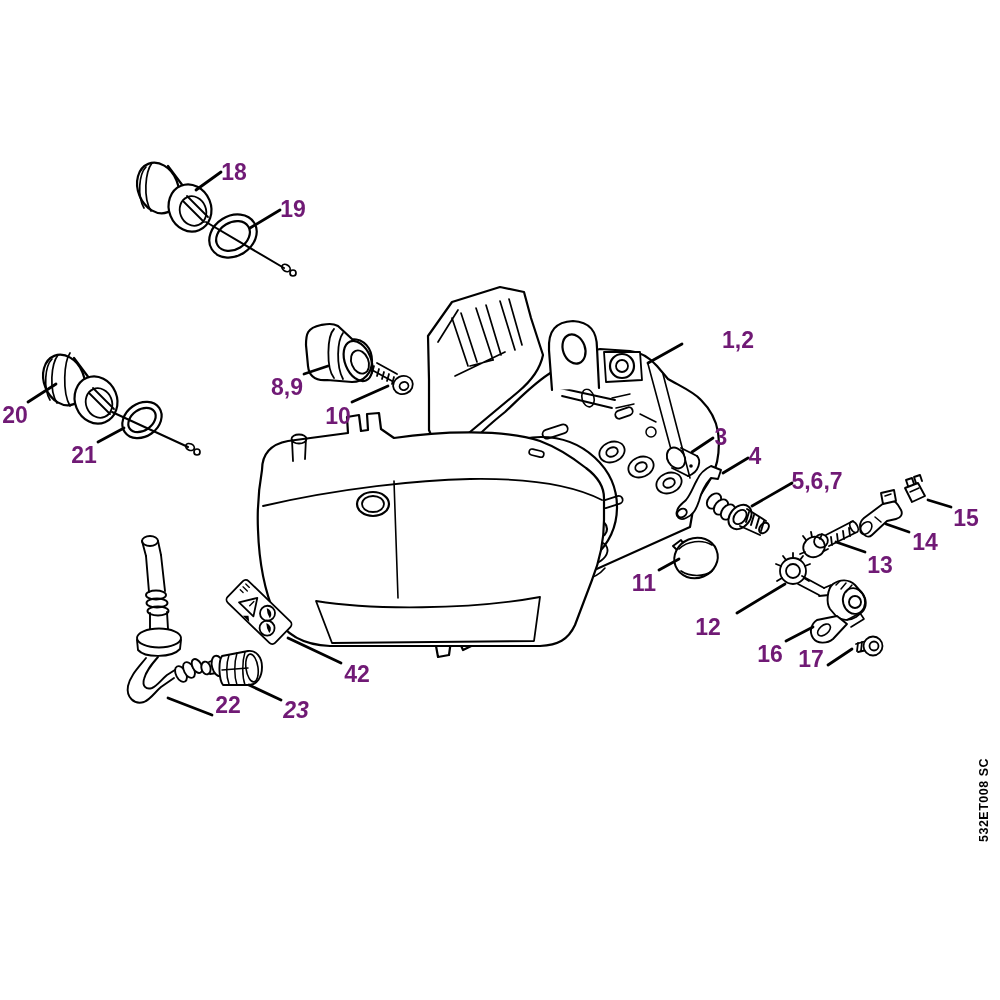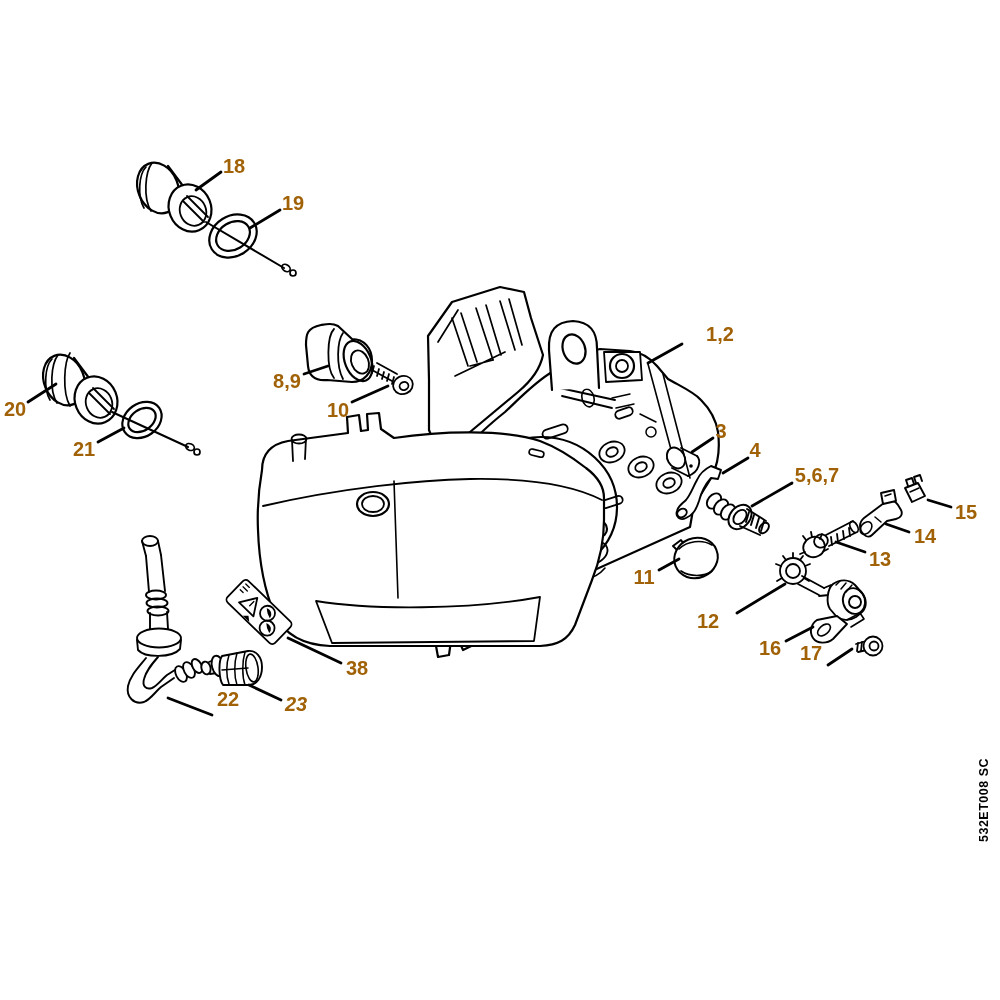--- a/index.html
+++ b/index.html
@@ -8,25 +8,26 @@
     width:1000px;height:1000px;
     background:#ffffff;
     font-family:"Liberation Sans", sans-serif;
     overflow:hidden;
   }
   #artwork{position:absolute;left:0;top:0;}
   .callout{
     position:absolute;
     transform:translate(-50%,-50%);
     font-weight:bold;
-    font-size:20px;
+    font-size:23px;
     letter-spacing:0px;
-    color:#a16207;
+    color:#701a75;
     white-space:nowrap;
     user-select:none;
+    margin-top:6px;
   }
   .doc-code{
     position:absolute;
     transform:translate(-50%,-50%) rotate(-90deg);
     font-size:12.5px;
     font-weight:bold;
     color:#000;
     white-space:nowrap;
     letter-spacing:0.5px;
   }
@@ -332,32 +333,32 @@
     <line x1="341" y1="663" x2="288" y2="638"></line>
     <line x1="281" y1="700" x2="249" y2="685"></line>
     <line x1="212" y1="715" x2="168" y2="698"></line>
   </g>
 </svg>
 
   <div class="callout" style="left:234px;top:166px;">18</div>
   <div class="callout" style="left:293px;top:203px;">19</div>
   <div class="callout" style="left:287px;top:381px;">8,9</div>
   <div class="callout" style="left:338px;top:410px;">10</div>
-  <div class="callout" style="left:720px;top:334px;">1,2</div>
+  <div class="callout" style="left:738px;top:334px;">1,2</div>
   <div class="callout" style="left:15px;top:409px;">20</div>
   <div class="callout" style="left:84px;top:449px;">21</div>
   <div class="callout" style="left:721px;top:431px;">3</div>
   <div class="callout" style="left:755px;top:450px;">4</div>
   <div class="callout" style="left:817px;top:475px;text-align:center;">5,6,7</div>
   <div class="callout" style="left:966px;top:512px;">15</div>
   <div class="callout" style="left:925px;top:536px;">14</div>
   <div class="callout" style="left:880px;top:559px;">13</div>
   <div class="callout" style="left:644px;top:577px;">11</div>
   <div class="callout" style="left:708px;top:621px;">12</div>
   <div class="callout" style="left:770px;top:648px;">16</div>
   <div class="callout" style="left:811px;top:653px;">17</div>
-  <div class="callout" style="left:357px;top:668px;">38</div>
+  <div class="callout" style="left:357px;top:668px;">42</div>
   <div class="callout" style="left:296px;top:704px;font-style:italic;">23</div>
   <div class="callout" style="left:228px;top:699px;">22</div>
 
   <div class="doc-code" style="left:984px;top:800px;">532ET008 SC</div>
 
 </div>
 
 </body></html>

